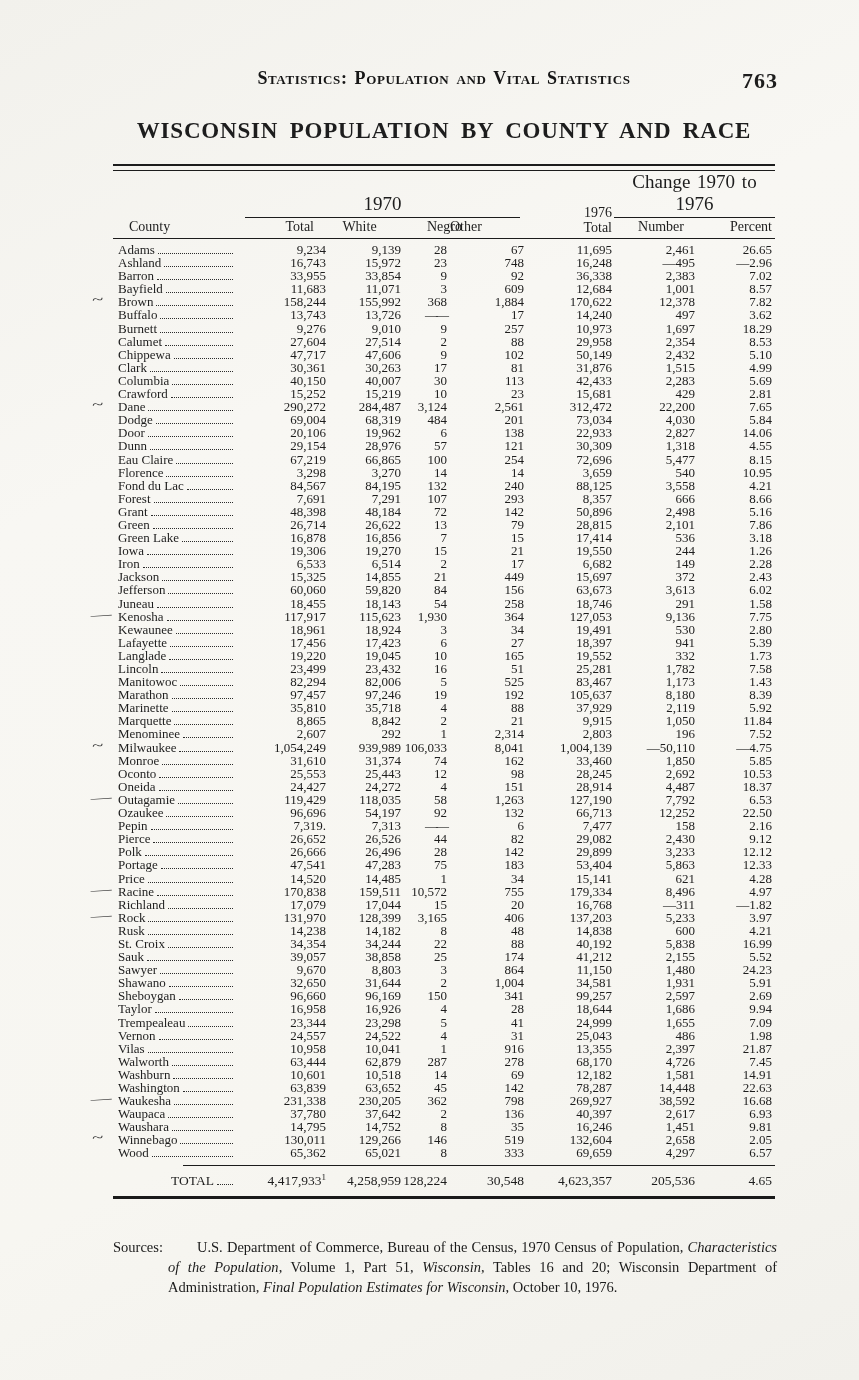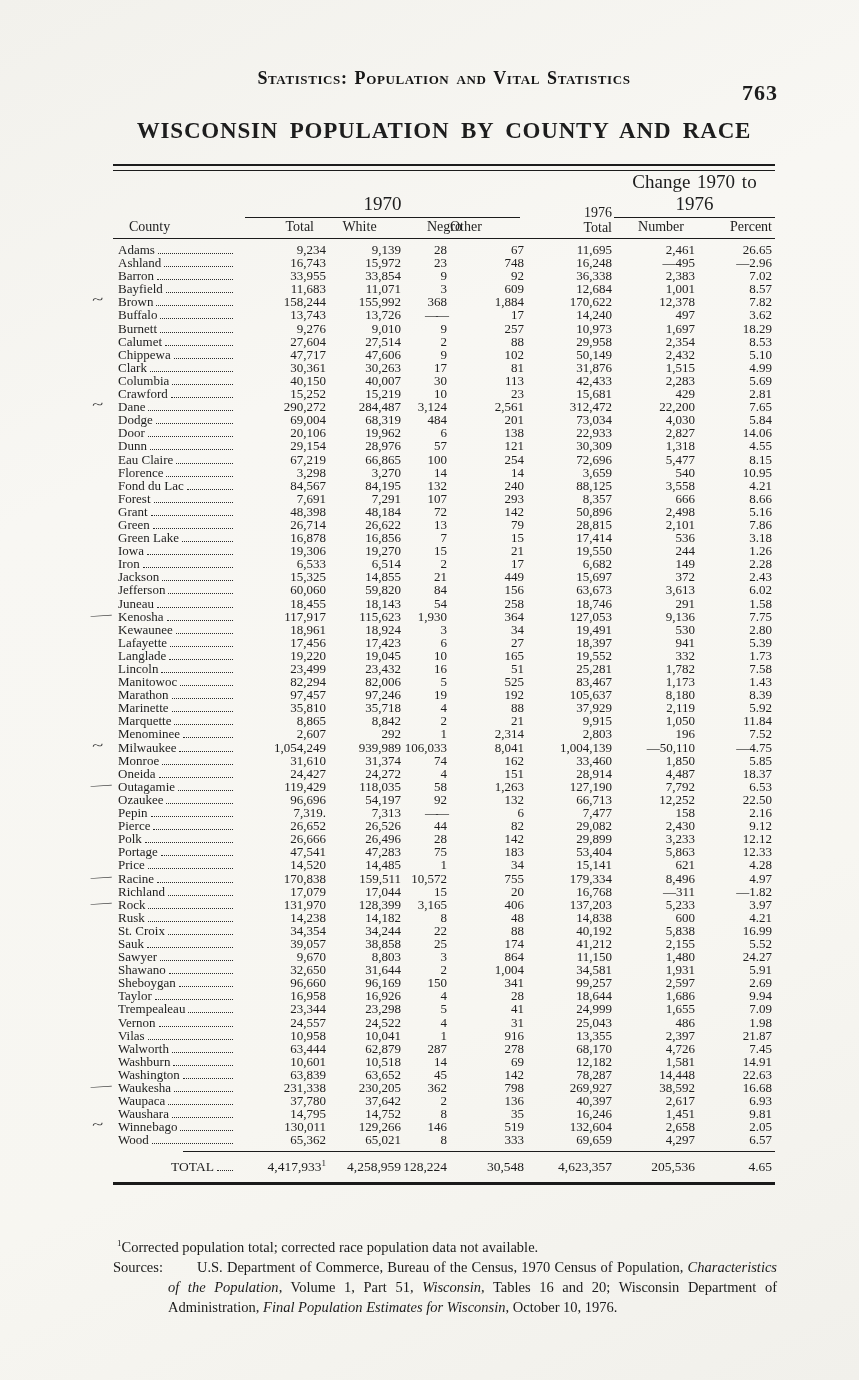--- a/index.html
+++ b/index.html
@@ -9,21 +9,21 @@
     background:linear-gradient(155deg,#f2f1ec 0%,#f8f7f3 30%,#f7f6f1 70%,#f1f0eb 100%);
     font-family:"Liberation Serif","DejaVu Serif",serif;
     color:#1d1d1d;
   }
   
   .running-head-wrap { position:absolute; top:68px; left:113px; width:662px; }
   .running-head {
     text-align:center; font-variant:small-caps; font-size:18px;
     letter-spacing:0.6px; word-spacing:2px; color:#161616; font-weight:600;
   }
-  .page-number { position:absolute; top:80px; left:720px; width:58px; text-align:right;
+  .page-number { position:absolute; top:68px; left:720px; width:58px; text-align:right;
     font-weight:bold; font-size:22px; letter-spacing:1px; }
   
   .title { position:absolute; top:118px; left:98px; width:692px; margin:0;
     text-align:center; font-size:23px; font-weight:bold; letter-spacing:0.8px; word-spacing:5px; }
   
   .table { position:absolute; top:164px; left:113px; width:662px;
     --cols:122px 93px 75px 47px 78px 86px 82px 79px; }
   .grid { display:grid; grid-template-columns:var(--cols); }
   .rule-double { height:4px; border-top:2px solid #1c1c1c; border-bottom:1.2px solid #1c1c1c; }
   .ghead-group { height:27px; align-items:end; font-size:19px; }
@@ -631,20 +631,33 @@
           <div class="cell num c-total">31,610</div>
           <div class="cell num c-white">31,374</div>
           <div class="cell num c-negro">74</div>
           <div class="cell num c-other">162</div>
           <div class="cell num c-t76">33,460</div>
           <div class="cell num c-number">1,850</div>
           <div class="cell num c-percent">5.85</div>
         </div>
         <div class="trow">
           <div class="cell county">
+            <span class="cname">Oconto</span>
+            <span class="leader"></span>
+          </div>
+          <div class="cell num c-total">25,553</div>
+          <div class="cell num c-white">25,443</div>
+          <div class="cell num c-negro">12</div>
+          <div class="cell num c-other">98</div>
+          <div class="cell num c-t76">28,245</div>
+          <div class="cell num c-number">2,692</div>
+          <div class="cell num c-percent">10.53</div>
+        </div>
+        <div class="trow">
+          <div class="cell county">
             <span class="cname">Oneida</span>
             <span class="leader"></span>
           </div>
           <div class="cell num c-total">24,427</div>
           <div class="cell num c-white">24,272</div>
           <div class="cell num c-negro">4</div>
           <div class="cell num c-other">151</div>
           <div class="cell num c-t76">28,914</div>
           <div class="cell num c-number">4,487</div>
           <div class="cell num c-percent">18.37</div>
@@ -825,21 +838,21 @@
           <div class="cell county">
             <span class="cname">Sawyer</span>
             <span class="leader"></span>
           </div>
           <div class="cell num c-total">9,670</div>
           <div class="cell num c-white">8,803</div>
           <div class="cell num c-negro">3</div>
           <div class="cell num c-other">864</div>
           <div class="cell num c-t76">11,150</div>
           <div class="cell num c-number">1,480</div>
-          <div class="cell num c-percent">24.27</div>
+          <div class="cell num c-percent">24.23</div>
         </div>
         <div class="trow">
           <div class="cell county">
             <span class="cname">Shawano</span>
             <span class="leader"></span>
           </div>
           <div class="cell num c-total">32,650</div>
           <div class="cell num c-white">31,644</div>
           <div class="cell num c-negro">2</div>
           <div class="cell num c-other">1,004</div>
@@ -1033,17 +1046,16 @@
       <div class="cell num c-other">30,548</div>
       <div class="cell num c-t76">4,623,357</div>
       <div class="cell num c-number">205,536</div>
       <div class="cell num c-percent">4.65</div>
     </div>
 
     <div class="rule-heavy"></div>
   </div>
 
   <div class="notes">
-    <div class="footnote"><sup>1</sup><span>Corrected population total; corrected race population data not available.</span></div>
     <div class="sources"><span class="src-label">Sources:</span><span class="src-gap"></span><span><span>U.S. Department of Commerce, Bureau of the Census, 1970 Census of Population, </span><i>Characteristics of the Population</i><span>, Volume 1, Part 51, </span><i>Wisconsin</i><span>, Tables 16 and 20; Wisconsin Department of Administration, </span><i>Final Population Estimates for Wisconsin</i><span>, October 10, 1976.</span></span></div>
   </div>
 
 </div>
 
 </body></html>

